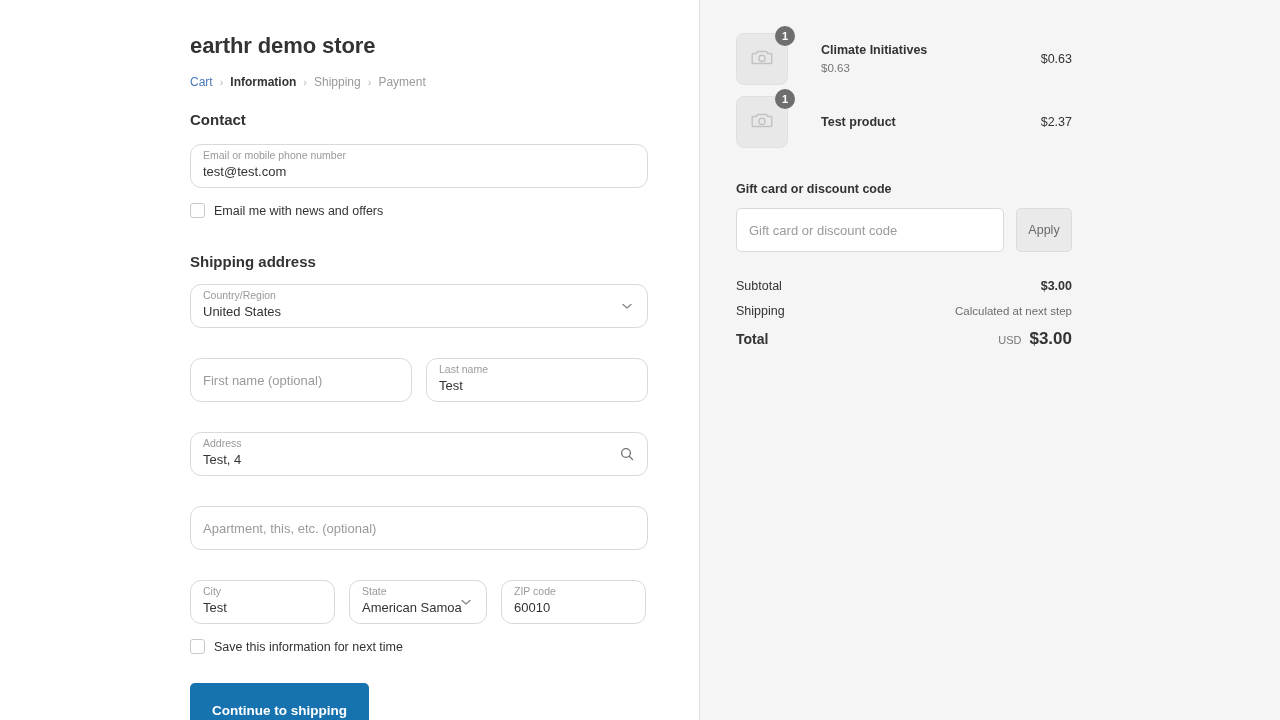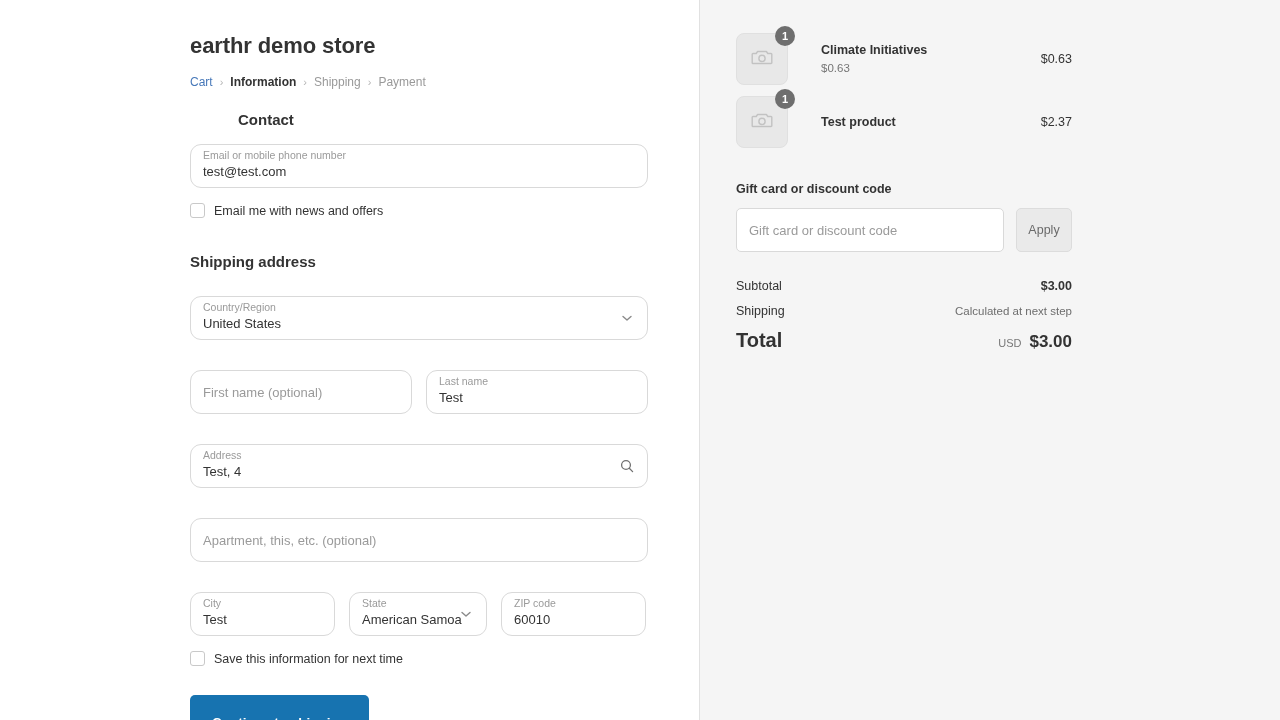--- a/index.html
+++ b/index.html
@@ -31,21 +31,21 @@
     font-size: 12px; line-height: 1;
   }
   .bc-link { color: #4778b9; }
   .bc-current { color: #333333; font-weight: 700; }
   .bc-muted { color: #999999; }
   .bc-sep { color: #b6b6b6; margin: 0 7px; font-size: 11px; }
 
   .section-title {
     font-size: 15px; font-weight: 700; color: #333333;
   }
-  .sec-contact { margin-top: 23px; margin-left: 48px; }
+  .sec-contact { margin-top: 23px; }
   .sec-shipping { margin-top: 35px; }
 
   
   .field {
     position: relative;
     border: 1px solid #d9d9d9;
     border-radius: 11px;
     background: #ffffff;
     height: 44px;
     width: 100%;
@@ -63,21 +63,21 @@
     font-size: 13px; color: #9a9a9a; line-height: 1;
   }
   .field-icon {
     position: absolute; right: 12px; top: 50%; transform: translateY(-50%);
     width: 16px; height: 16px; color: #707070;
   }
   .field-icon svg { display: block; }
 
   .mt14 { margin-top: 30px; align-items: flex-end; }
   .mt16 { margin-top: 16px; }
-  .mt17 { margin-top: 26px; }
+  .mt17 { margin-top: 14px; }
 
   .row { display: flex; gap: 14px; }
   .col-half { flex: 1 1 0; }
   .col-city { width: 145px; }
   .col-state { width: 138px; }
   .col-zip { width: 145px; }
 
   
   .check-row {
     display: flex; align-items: center; gap: 9px;
@@ -155,21 +155,21 @@
   }
 
   .totals { margin-top: 27px; }
   .total-row {
     display: flex; align-items: baseline; justify-content: space-between;
     margin-bottom: 11px;
   }
   .t-label { font-size: 12.5px; color: #333333; }
   .t-value { font-size: 12.5px; color: #333333; font-weight: 700; }
   .t-value-muted { font-size: 11.5px; color: #6d6d6d; font-weight: 400; }
-  .grand .t-label { font-size: 20px; font-weight: 700; }
+  .grand .t-label { font-size: 14px; font-weight: 700; }
   .grand-right { display: flex; align-items: baseline; gap: 8px; }
   .grand-cur { font-size: 11px; color: #777777; }
   .grand-amt { font-size: 17px; font-weight: 700; color: #333333; }
 </style>
 </head>
 <body>
 
 <div class="page">
 
   <div class="left">

